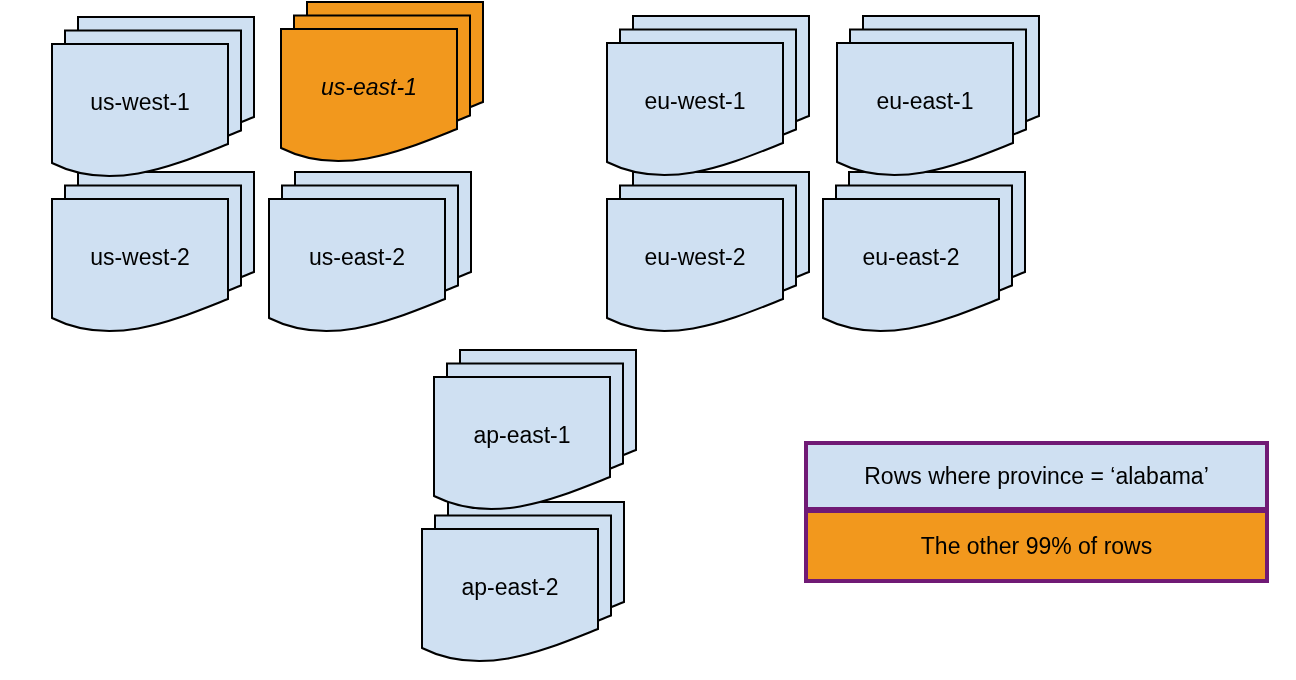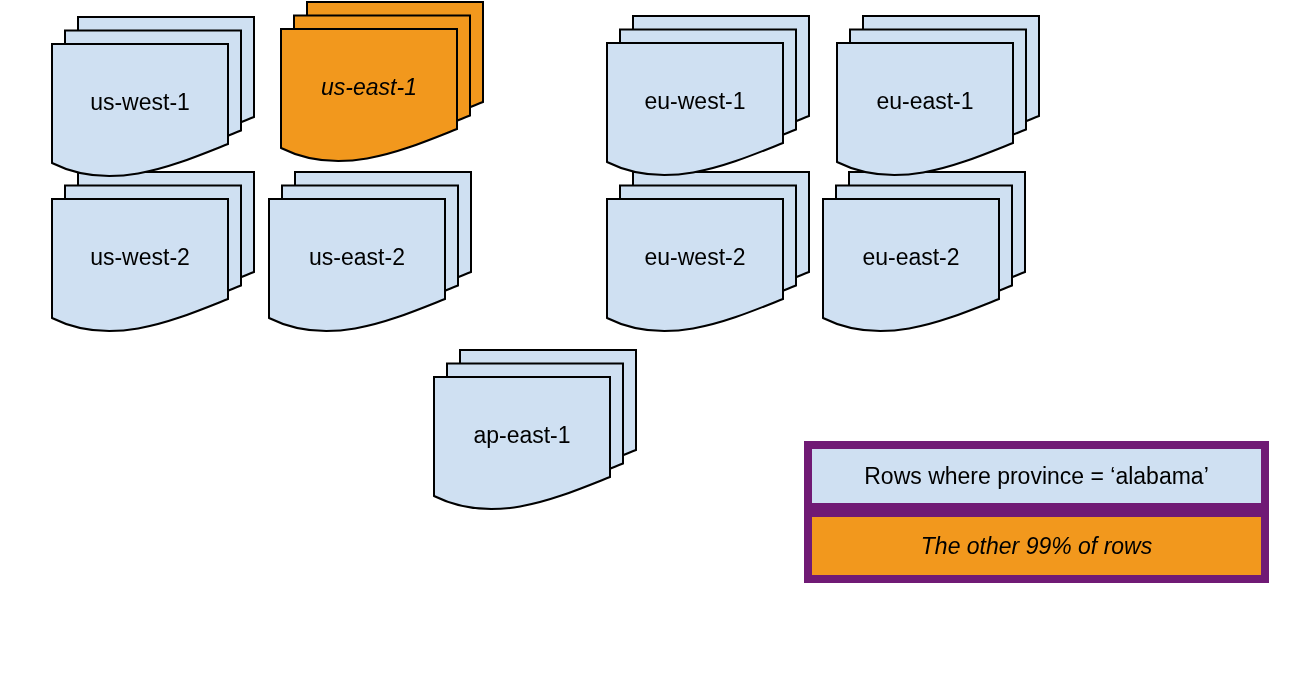--- a/index.html
+++ b/index.html
@@ -22,41 +22,41 @@
   .stack svg text {
     font-family: "Liberation Sans", sans-serif;
   }
   .legend {
     position: absolute;
     display: flex;
     flex-direction: column;
   }
   .legend-row {
     box-sizing: border-box;
-    border: 8px solid #701a75;
+    border: 4px solid #701a75;
     display: flex;
     align-items: center;
     justify-content: center;
     font-size: 23px;
     color: #000000;
     line-height: 1;
   }
   .legend-row + .legend-row {
     margin-top: -2px;
   }
 </style>
 </head>
 <body>
 
 <div class="stage" id="stage">
   <div class="legend" id="legend" style="left: 804px; top: 441px; width: 465px;">
       <div class="legend-row" style="height: 70px; background: rgb(207, 224, 242);">
         <span>Rows where province = ‘alabama’</span>
       </div>
-      <div class="legend-row" style="height: 74px; background: rgb(242, 152, 29); font-style: italic;">
+      <div class="legend-row" style="height: 74px; background: rgb(242, 152, 29);">
         <span>The other 99% of rows</span>
       </div>
     </div>
 <div class="stack" style="left: 19px; top: 16px; z-index: 100;"><svg width="205" height="166" viewBox="0 0 205 166">
         <path d="M0,0 L176,0 L176,100 C123,121 60,149 0,119 Z" transform="translate(27,1)" fill="#cfe0f2" stroke="#000000" stroke-width="2"></path>
         <path d="M0,0 L176,0 L176,100 C123,121 60,149 0,119 Z" transform="translate(14,14.5)" fill="#cfe0f2" stroke="#000000" stroke-width="2"></path>
         <path d="M0,0 L176,0 L176,100 C123,121 60,149 0,119 Z" transform="translate(1,28)" fill="#cfe0f2" stroke="#000000" stroke-width="2"></path>
         <text x="89" y="86" text-anchor="middle" dominant-baseline="central" font-size="23" fill="#000000">us-west-1</text>
       </svg></div>
     <div class="stack" style="left: 248px; top: 1px; z-index: 99; font-style: italic;"><svg width="205" height="166" viewBox="0 0 205 166">
@@ -100,13 +100,19 @@
         <path d="M0,0 L176,0 L176,100 C123,121 60,149 0,119 Z" transform="translate(14,14.5)" fill="#cfe0f2" stroke="#000000" stroke-width="2"></path>
         <path d="M0,0 L176,0 L176,100 C123,121 60,149 0,119 Z" transform="translate(1,28)" fill="#cfe0f2" stroke="#000000" stroke-width="2"></path>
         <text x="89" y="86" text-anchor="middle" dominant-baseline="central" font-size="23" fill="#000000">eu-east-2</text>
       </svg></div>
     <div class="stack" style="left: 401px; top: 349px; z-index: 92;"><svg width="205" height="166" viewBox="0 0 205 166">
         <path d="M0,0 L176,0 L176,100 C123,121 60,149 0,119 Z" transform="translate(27,1)" fill="#cfe0f2" stroke="#000000" stroke-width="2"></path>
         <path d="M0,0 L176,0 L176,100 C123,121 60,149 0,119 Z" transform="translate(14,14.5)" fill="#cfe0f2" stroke="#000000" stroke-width="2"></path>
         <path d="M0,0 L176,0 L176,100 C123,121 60,149 0,119 Z" transform="translate(1,28)" fill="#cfe0f2" stroke="#000000" stroke-width="2"></path>
         <text x="89" y="86" text-anchor="middle" dominant-baseline="central" font-size="23" fill="#000000">ap-east-1</text>
       </svg></div>
+    <div class="stack" style="left: 389px; top: 501px; z-index: 91;"><svg width="205" height="166" viewBox="0 0 205 166">
+        <path d="M0,0 L176,0 L176,100 C123,121 60,149 0,119 Z" transform="translate(27,1)" fill="#cfe0f2" stroke="#000000" stroke-width="2"></path>
+        <path d="M0,0 L176,0 L176,100 C123,121 60,149 0,119 Z" transform="translate(14,14.5)" fill="#cfe0f2" stroke="#000000" stroke-width="2"></path>
+        <path d="M0,0 L176,0 L176,100 C123,121 60,149 0,119 Z" transform="translate(1,28)" fill="#cfe0f2" stroke="#000000" stroke-width="2"></path>
+        <text x="89" y="86" text-anchor="middle" dominant-baseline="central" font-size="23" fill="#000000">ap-east-2</text>
+      </svg></div>
   </div>
 
 </body></html>

